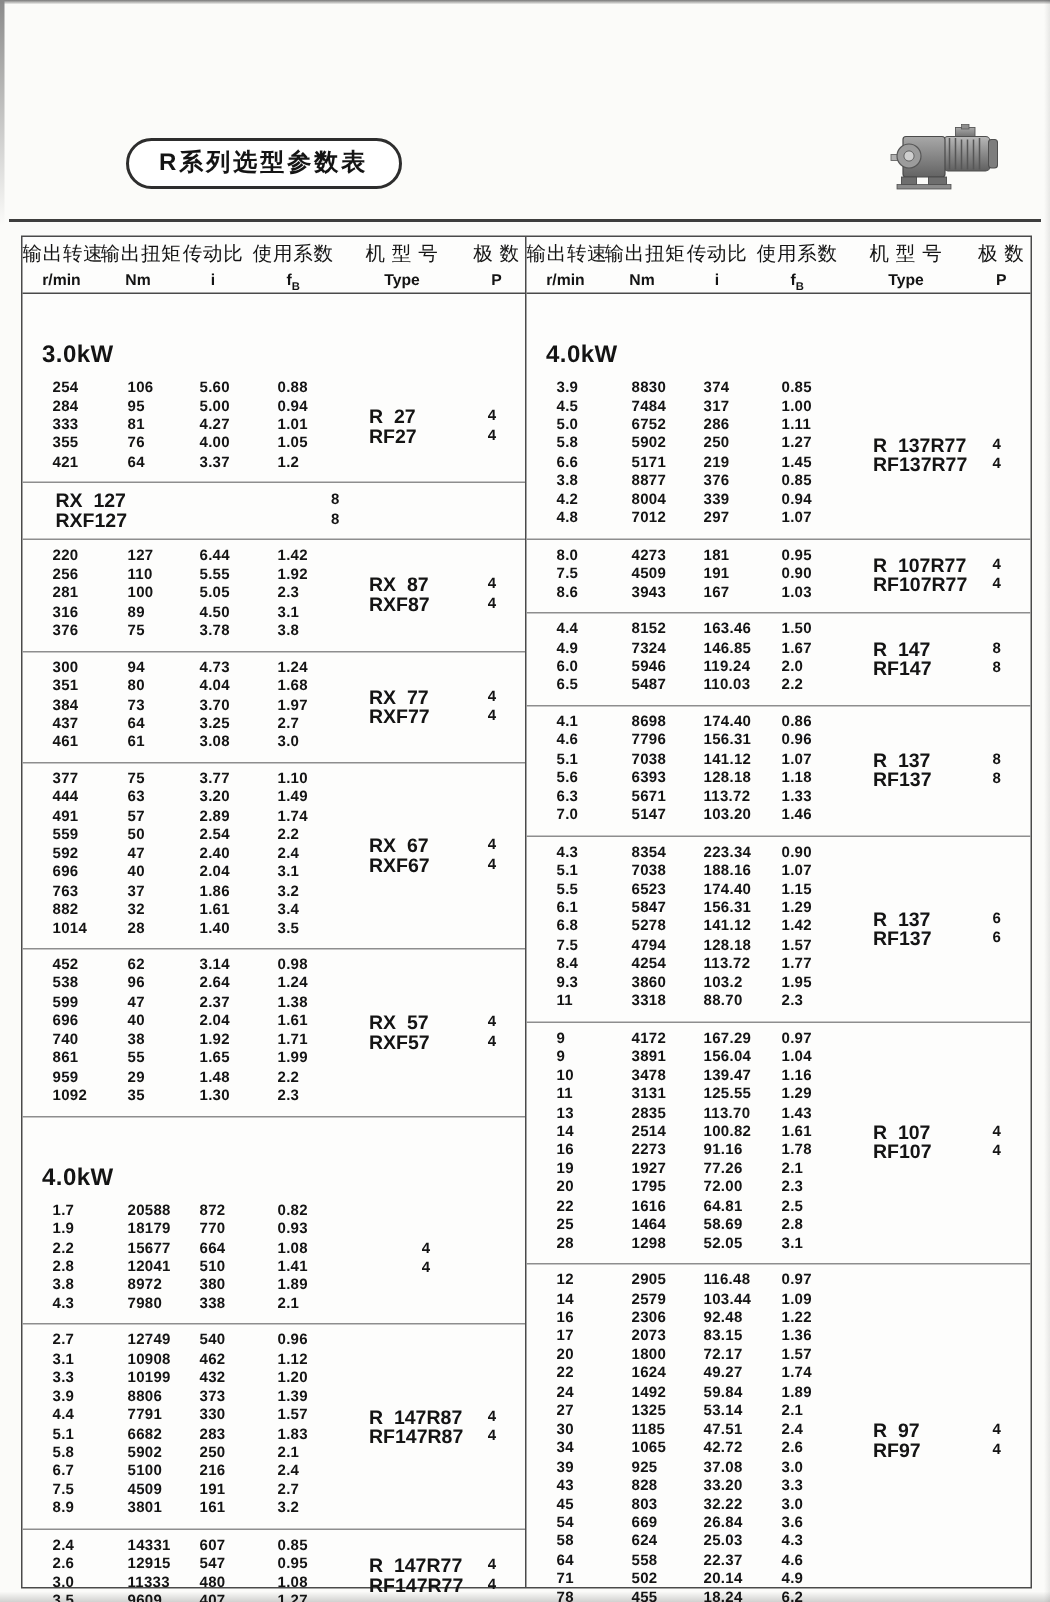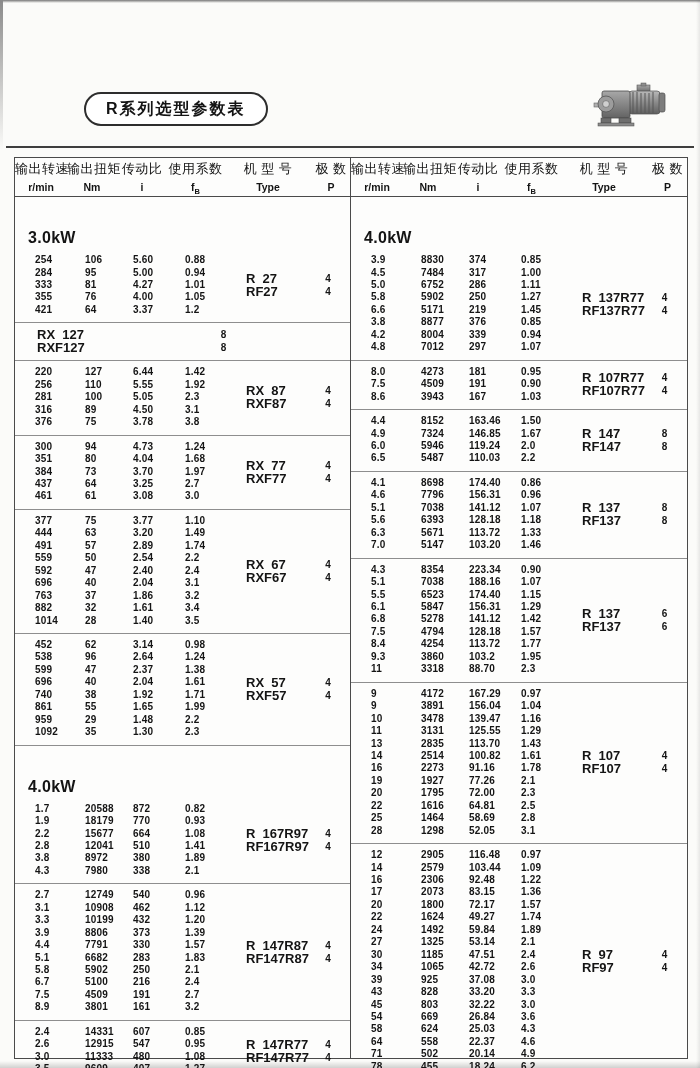--- a/index.html
+++ b/index.html
@@ -419,21 +419,20 @@
               <div class="c c3">380</div>
               <div class="c c4">1.89</div>
             </div>
             <div class="row">
               <div class="c c1">4.3</div>
               <div class="c c2">7980</div>
               <div class="c c3">338</div>
               <div class="c c4">2.1</div>
             </div>
           </div>
-          <div class="gtype"><div class="tline">R  167R97</div><div class="tline">RF167R97</div></div>
           <div class="gpoles">
             <div class="pline">4</div>
             <div class="pline">4</div>
           </div>
         </div>
         <div class="group">
           <div class="gleft">
             <div class="row">
               <div class="c c1">2.7</div>
               <div class="c c2">12749</div>

